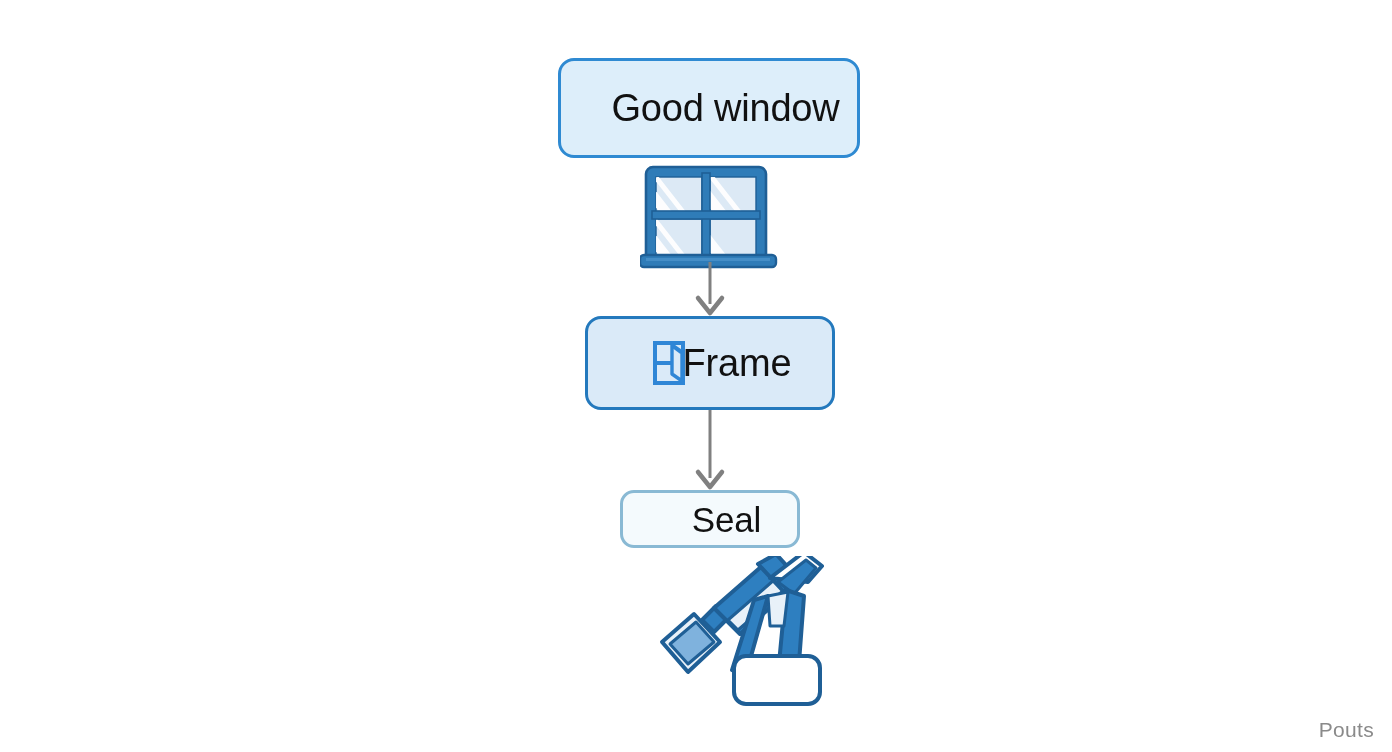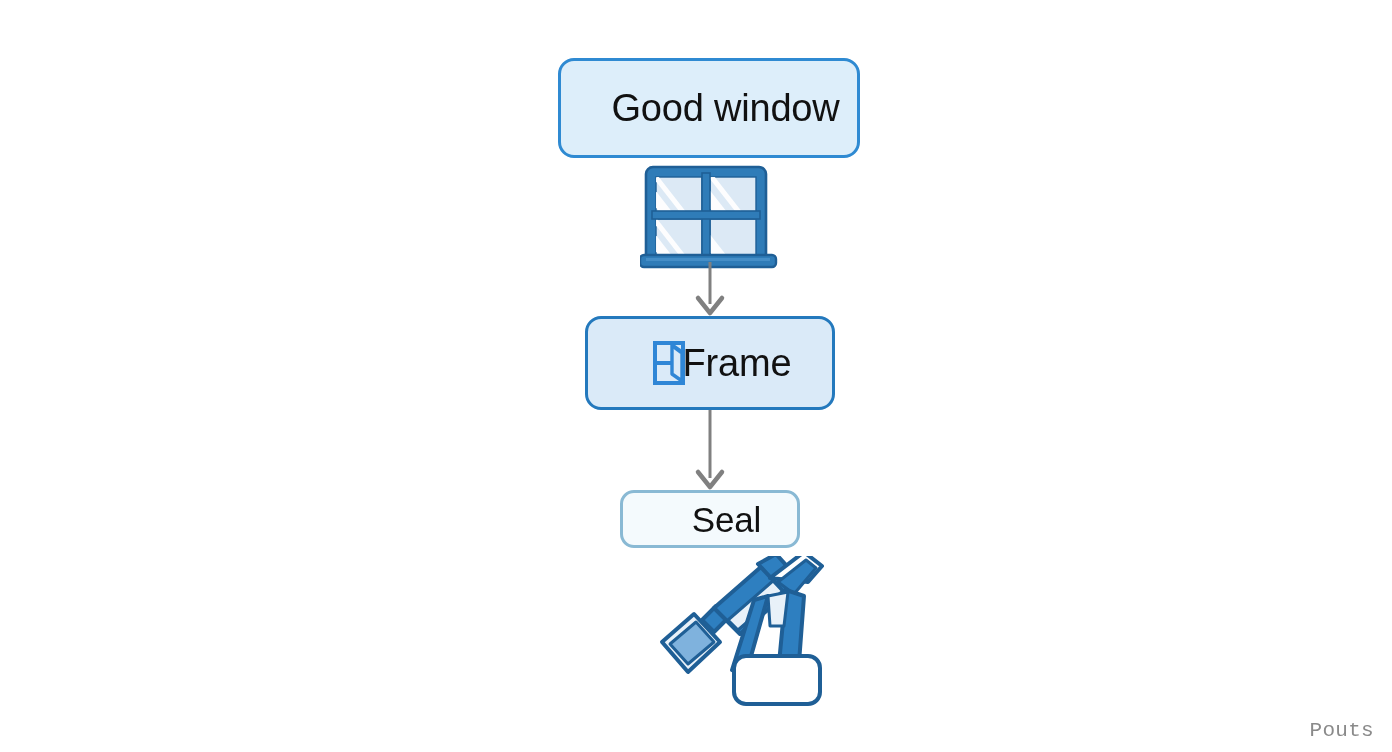--- a/index.html
+++ b/index.html
@@ -104,21 +104,21 @@
 
   
   #arrow-window-to-frame { position: absolute; left: 692px; top: 262px; width: 36px; height: 56px; }
   #arrow-frame-to-seal   { position: absolute; left: 692px; top: 410px; width: 36px; height: 82px; }
 
   
   #watermark {
     position: absolute;
     right: 18px;
     bottom: 10px;
-    font-family: Liberation Mono, monospace;
+    font-family: Liberation Sans, sans-serif;
     font-size: 21px;
     color: #8a8a8a;
     letter-spacing: 0.3px;
     user-select: none;
   }
 </style>
 </head>
 <body>
 
 <div id="canvas">

